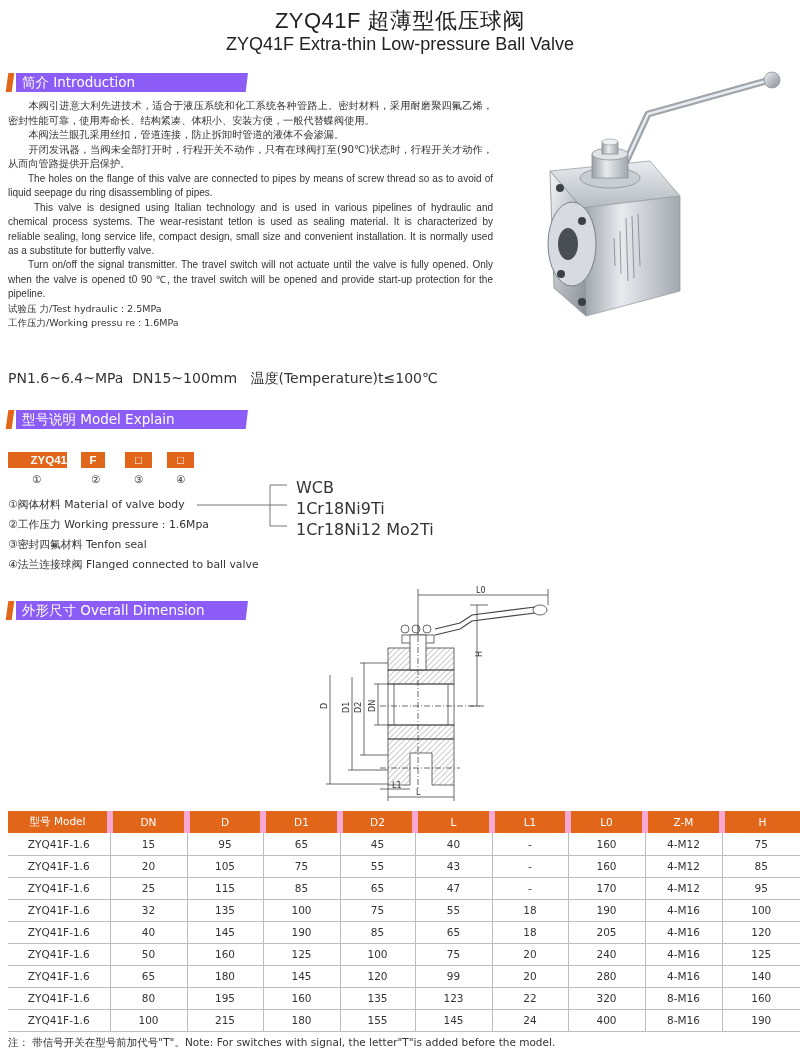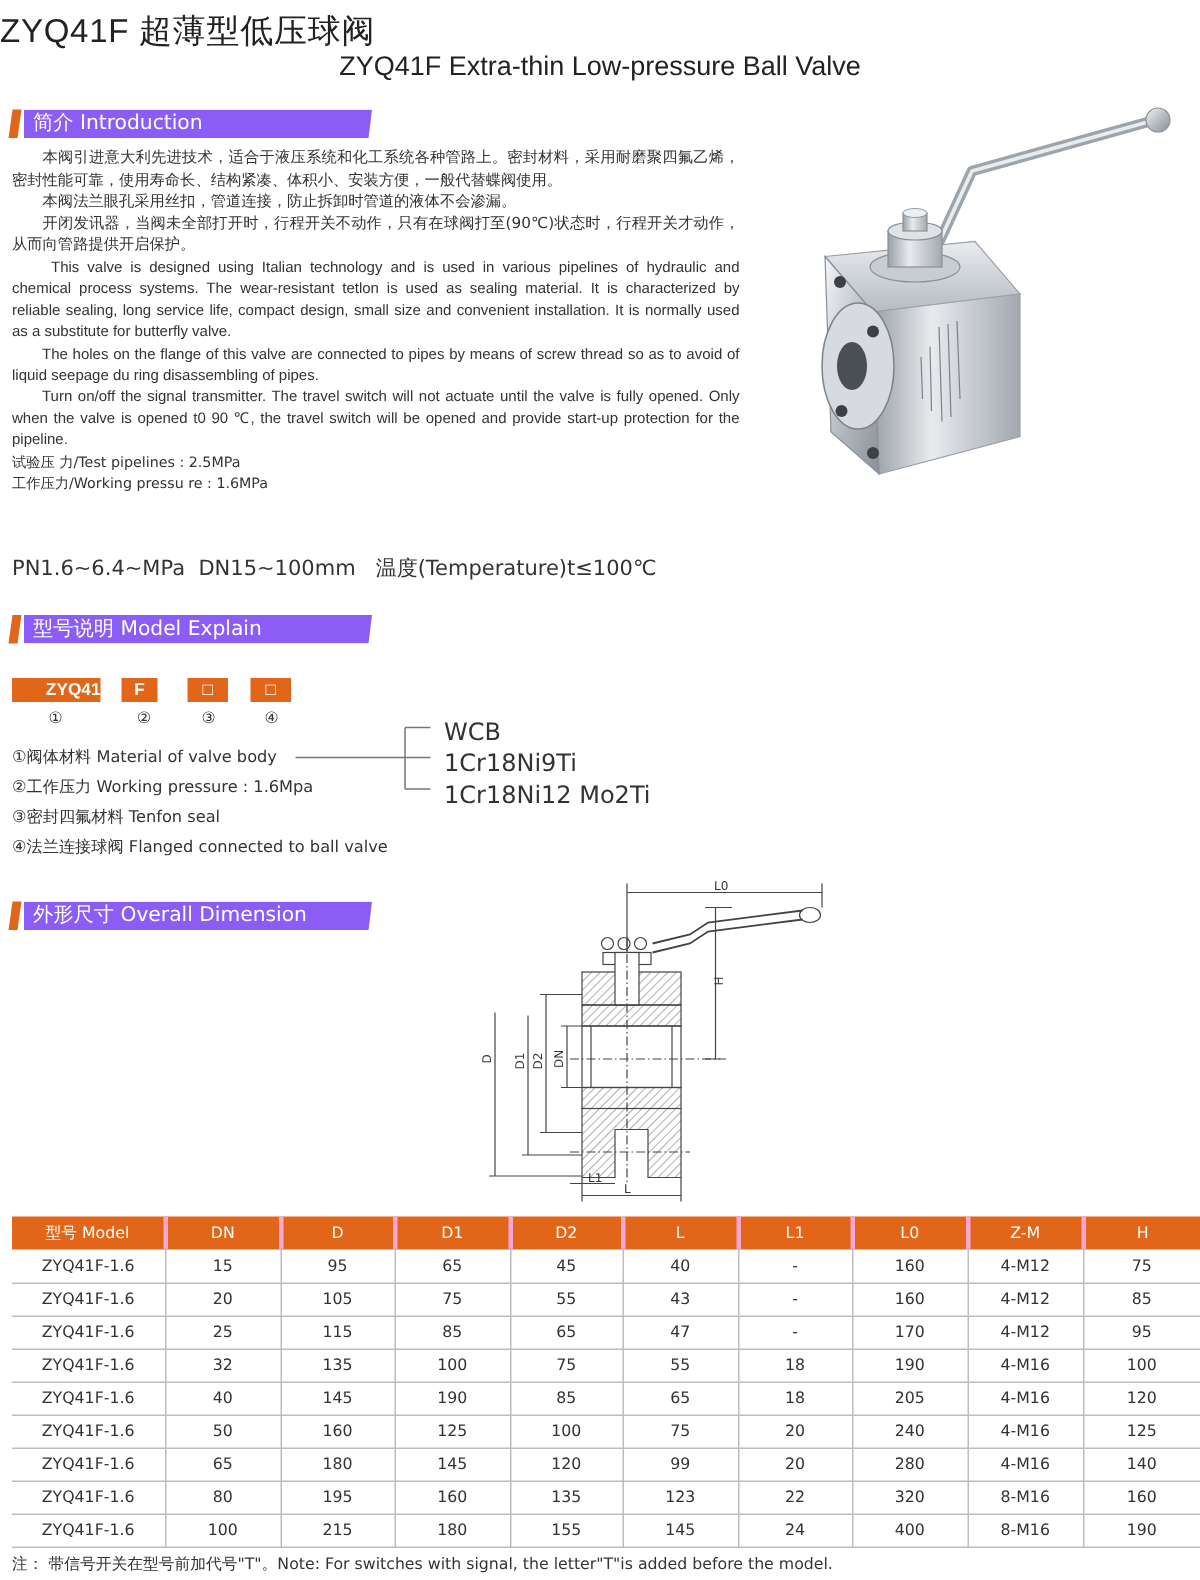--- a/index.html
+++ b/index.html
@@ -1,19 +1,19 @@
 <!DOCTYPE html>
 <html><head>
 <meta charset="utf-8">
 <style>
   * { box-sizing: border-box; margin: 0; padding: 0; }
   html, body { width: 800px; height: 1053px; background: #ffffff; overflow: hidden; }
   body { position: relative; font-family: "DejaVu Sans", sans-serif; color: #333333; }
 
-  .title-cn { position: absolute; top: 6px; left: 0; width: 800px; text-align: left;
+  .title-cn { position: absolute; top: 6px; left: 0; width: 800px; text-align: center;
     font-family: "Liberation Sans", sans-serif; font-size: 22px; color: #222; letter-spacing: 0.5px; }
   .title-en { position: absolute; top: 34px; left: 0; width: 800px; text-align: center;
     font-family: "Liberation Sans", sans-serif; font-size: 18px; color: #222; }
 
   .section-bar { position: absolute; left: 7px; height: 19px; display: flex; align-items: stretch; }
   .section-bar .tab { width: 6px; background: #e2661a; transform: skewX(-8deg); margin-right: 3px; }
   .section-bar .bar { background: #8b5cf6; color: #fff; font-family: "DejaVu Sans", sans-serif;
     font-size: 13.5px; line-height: 19px; padding: 0 8px 0 6px; width: 232px;
     clip-path: polygon(0 0, 100% 0, 99% 100%, 0 100%); }
 
@@ -31,21 +31,21 @@
     font-family: "Liberation Sans", sans-serif; font-weight: bold; font-size: 11.5px; line-height: 16px; text-align: center; }
   .model-num { position: absolute; top: 473px; font-size: 10.5px; color: #333; text-align: center; width: 16px; }
   .model-line { position: absolute; left: 8px; font-size: 10.8px; color: #333; white-space: nowrap; }
   .branch-label { position: absolute; left: 296px; font-size: 16px; color: #333; font-family: "DejaVu Sans", sans-serif; }
 
   .diagram { position: absolute; left: 310px; top: 585px; width: 250px; height: 220px; }
 
   table.dim { position: absolute; left: 8px; top: 811px; width: 792px; border-collapse: collapse;
     font-family: "DejaVu Sans", sans-serif; font-size: 10.5px; color: #333; }
   table.dim th { background: #e2661a; color: #fff; font-weight: normal; height: 22px; font-size: 10.5px;
-    border-right: 3px solid #f9a8d4; text-align: center; }
+    border-right: 6px solid #f9a8d4; text-align: center; }
   table.dim th:last-child { border-right: none; }
   table.dim td { height: 22px; text-align: center; border-right: 1px solid #bdbdbd; border-bottom: 1px solid #bdbdbd; }
   table.dim td:last-child { border-right: none; }
 
   .note { position: absolute; left: 8px; top: 1036px; font-size: 10.5px; color: #333; white-space: nowrap; }
 </style>
 </head>
 <body>
 
 <div class="title-cn">ZYQ41F 超薄型低压球阀</div>
@@ -53,24 +53,24 @@
 
 <div class="section-bar" style="top:73px;">
   <div class="tab"></div>
   <div class="bar">简介 Introduction</div>
 </div>
 
 <div class="intro">
   <p class="cn">本阀引进意大利先进技术，适合于液压系统和化工系统各种管路上。密封材料，采用耐磨聚四氟乙烯，密封性能可靠，使用寿命长、结构紧凑、体积小、安装方便，一般代替蝶阀使用。</p>
   <p class="cn">本阀法兰眼孔采用丝扣，管道连接，防止拆卸时管道的液体不会渗漏。</p>
   <p class="cn">开闭发讯器，当阀未全部打开时，行程开关不动作，只有在球阀打至(90℃)状态时，行程开关才动作，从而向管路提供开启保护。</p>
+  <p class="en">The holes on the flange of this valve are connected to pipes by means of screw thread so as to avoid of liquid seepage du ring disassembling of pipes.</p>
   <p class="en first">This valve is designed using Italian technology and is used in various pipelines of hydraulic and chemical process systems. The wear-resistant tetlon is used as sealing material. It is characterized by reliable sealing, long service life, compact design, small size and convenient installation. It is normally used as a substitute for butterfly valve.</p>
-  <p class="en">The holes on the flange of this valve are connected to pipes by means of screw thread so as to avoid of liquid seepage du ring disassembling of pipes.</p>
   <p class="en">Turn on/off the signal transmitter. The travel switch will not actuate until the valve is fully opened. Only when the valve is opened t0 90 ℃, the travel switch will be opened and provide start-up protection for the pipeline.</p>
-  <div class="spec">试验压 力/Test pipelines : 2.5MPa</div>
+  <div class="spec">试验压 力/Test hydraulic : 2.5MPa</div>
   <div class="spec">工作压力/Working pressu re : 1.6MPa</div>
 </div>
 
 <div class="pn-line">PN1.6~6.4~MPa  DN15~100mm   温度(Temperature)t≤100℃</div>
 
 <svg class="photo" viewBox="0 0 270 260">
   <defs>
     <linearGradient id="steelA" x1="0" y1="0" x2="1" y2="1">
       <stop offset="0" stop-color="#f4f6f8"></stop>
         <stop offset="0.5" stop-color="#b8bec4"></stop>

